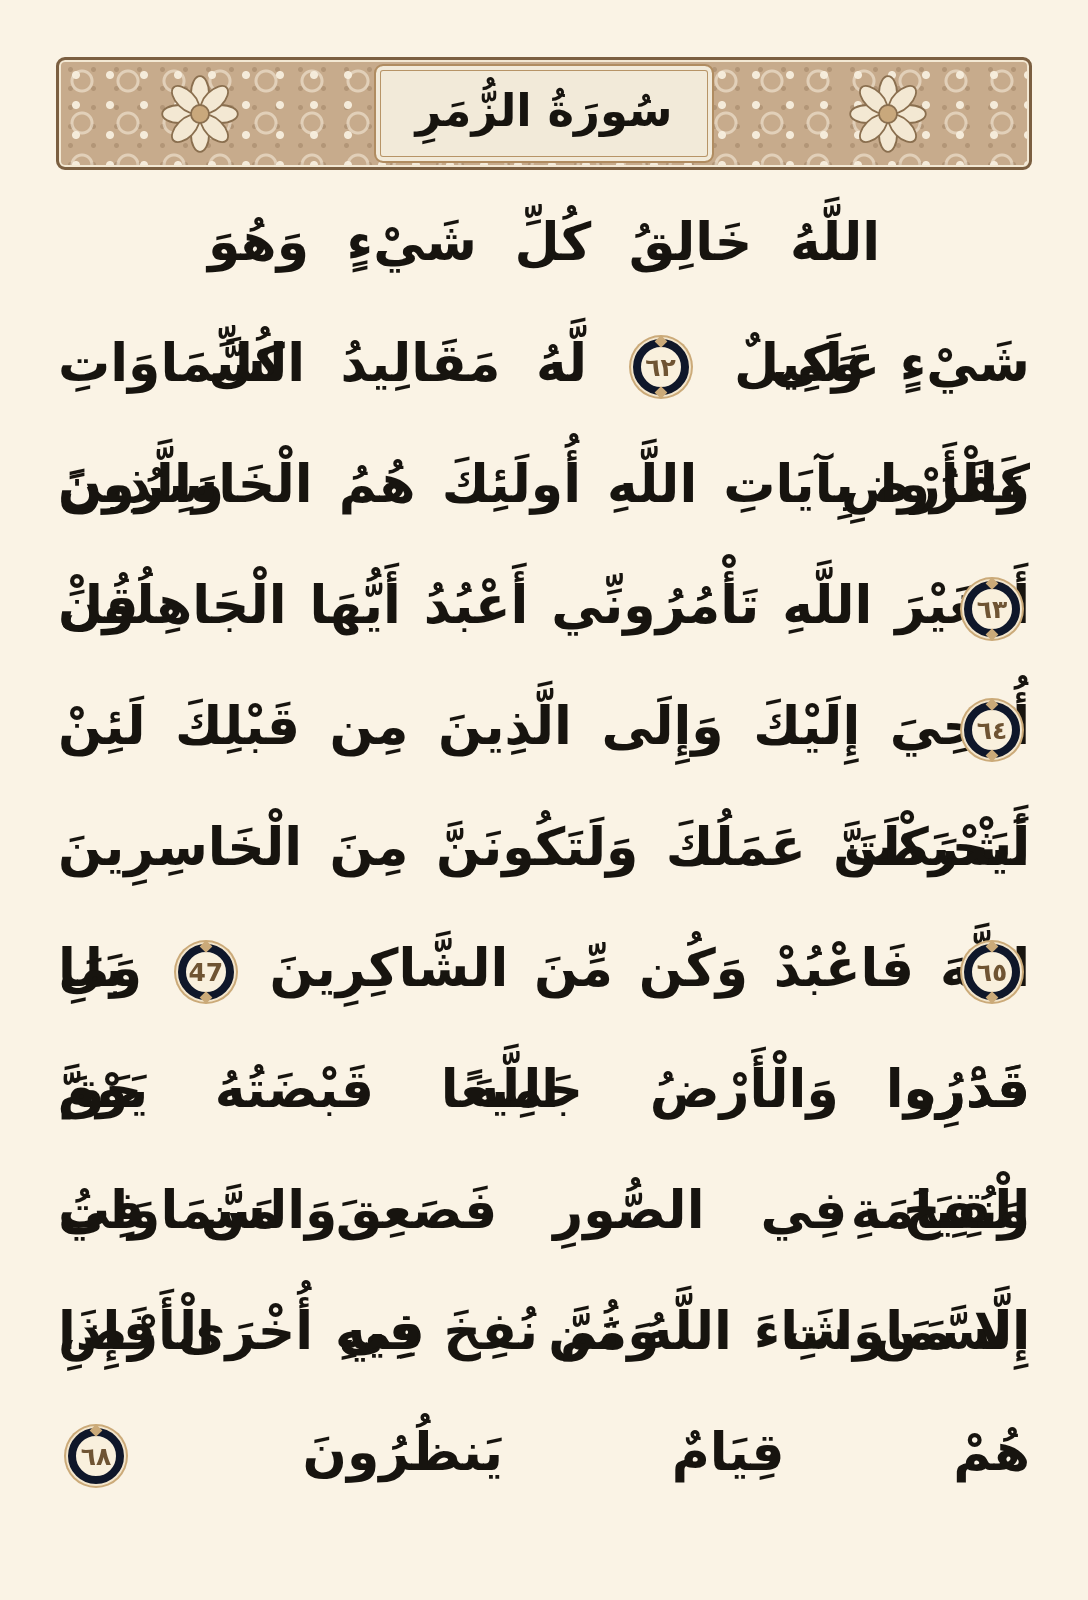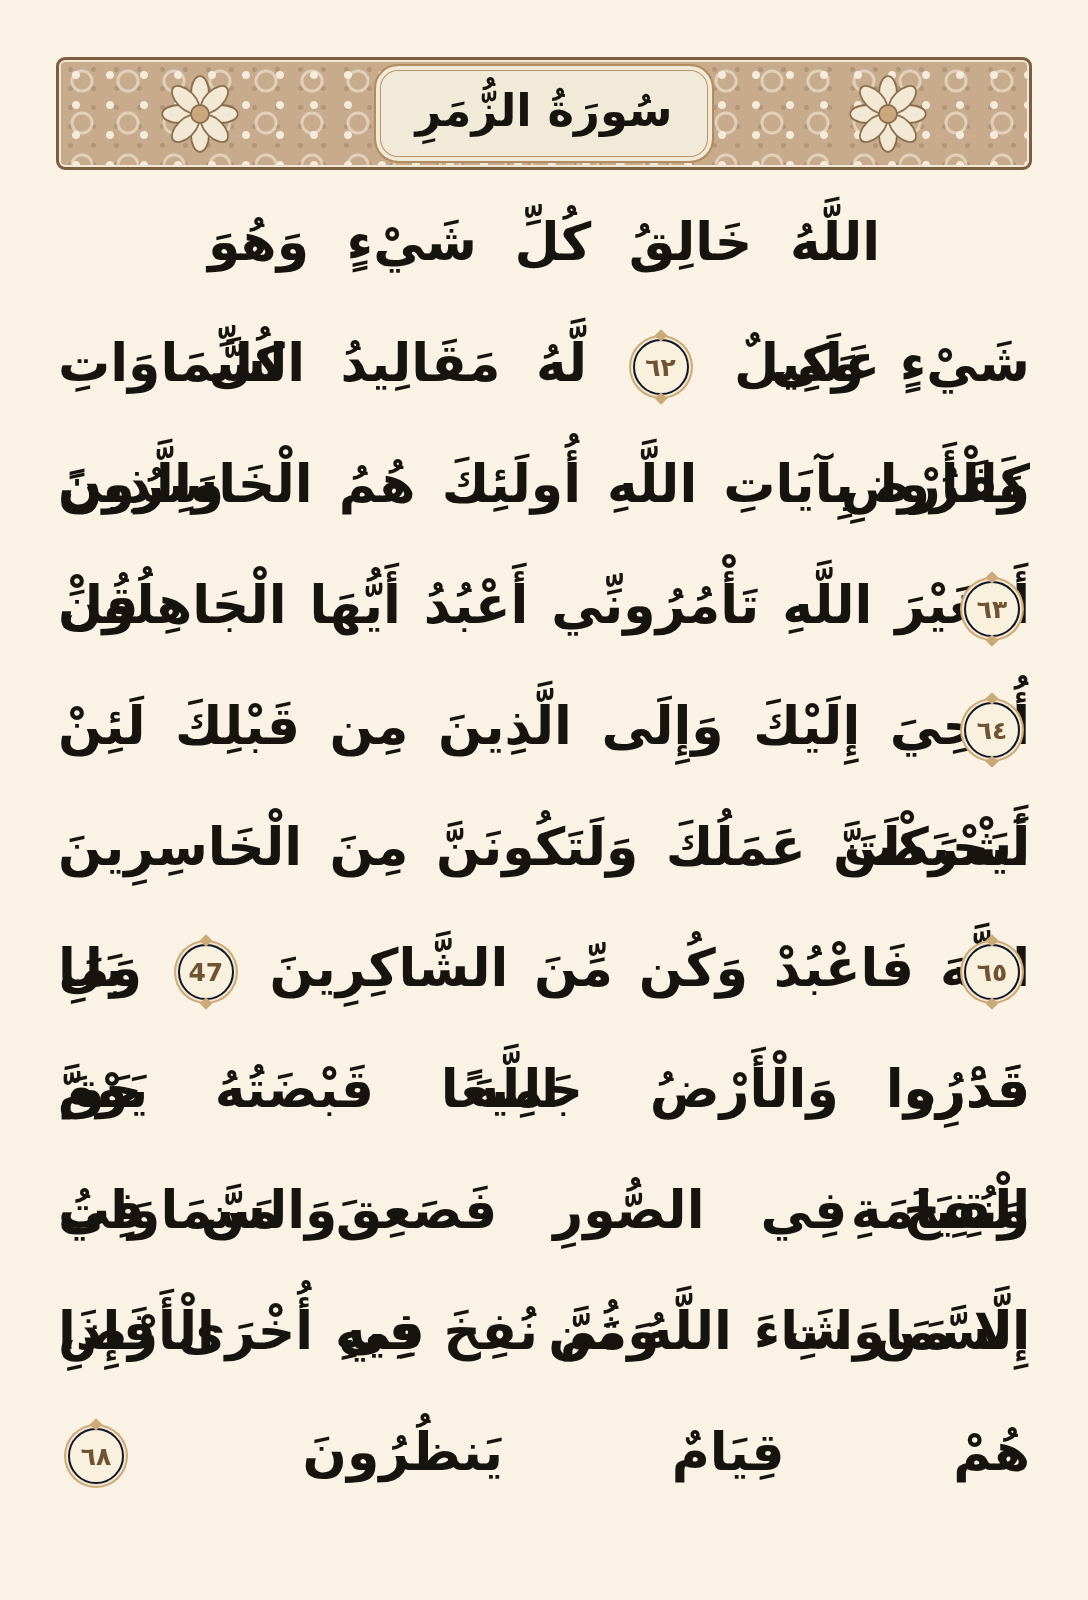--- a/index.html
+++ b/index.html
@@ -35,21 +35,21 @@
   }
   .rosette.left{left:96px;}
   .rosette.right{right:96px;}
   .cartouche{
     position:absolute;
     left:50%;top:4px;bottom:4px;
     transform:translateX(-50%);
     width:336px;
     background:#f2ead9;
     border:2px solid #b08c60;
-    border-radius:24px;
+    border-radius:9px;
     box-shadow:inset 0 0 0 4px #f2ead9, inset 0 0 0 5px #b79467;
     display:flex;align-items:center;justify-content:center;
   }
   .surah-title{
     font-size:45px;
     font-weight:bold;
     color:#17140f;
     line-height:1;
     padding-bottom:6px;
   }
@@ -75,21 +75,21 @@
   .line.narrow{padding:0 150px;}
   .ayah-text{letter-spacing:0.5px;}
   
   .verse-marker{
     display:inline-flex;
     align-items:center;justify-content:center;
     box-sizing:border-box;
     width:56px;height:56px;
     border-radius:50%;
     background:#f9f0dd;
-    border:2px solid #0f172a;
+    border:8px solid #0f172a;
     box-shadow:0 0 0 2px #f3e6cd, 0 0 0 4px #cbaa79;
     vertical-align:middle;
     position:relative;
     line-height:normal;
     margin:0 10px;
   }
   .m-num{
     font-size:25px;
     font-weight:bold;
     color:#6f5433;

